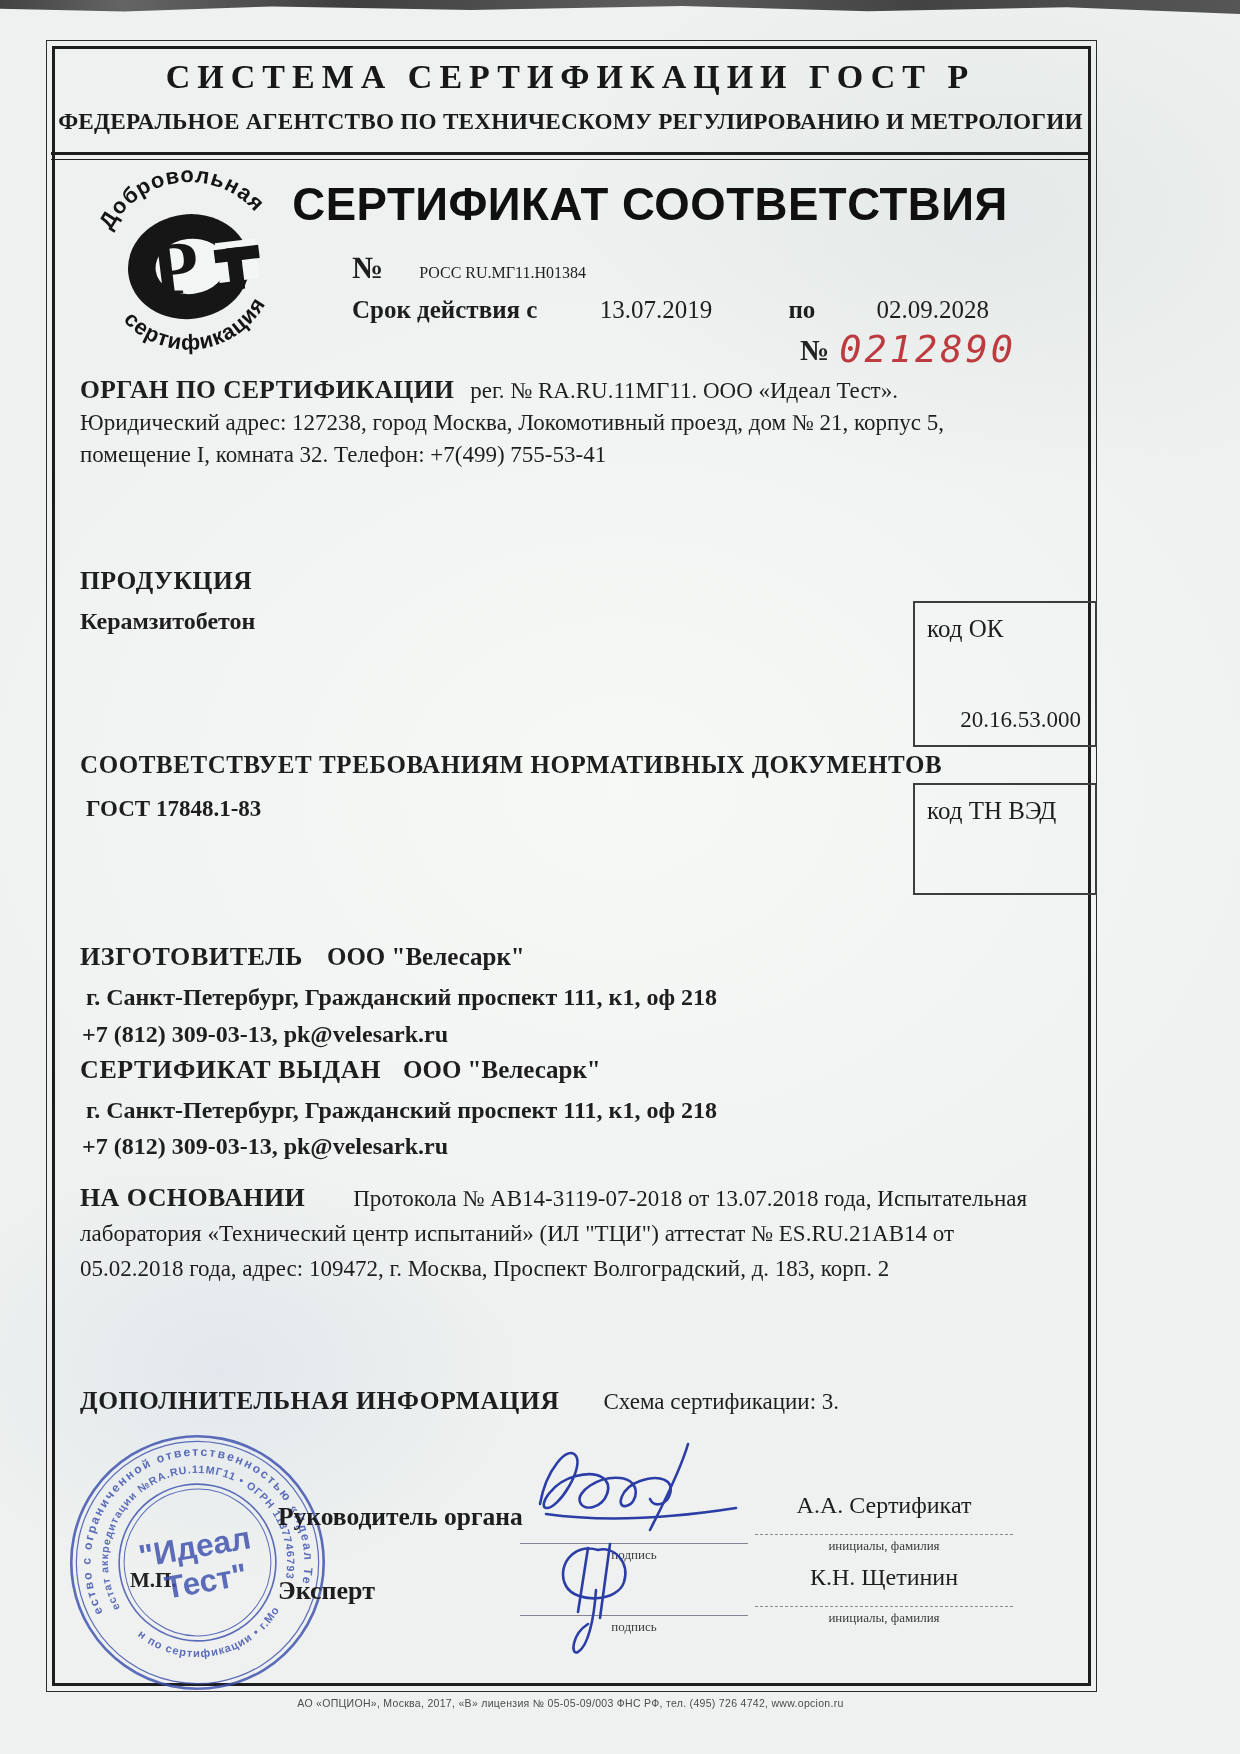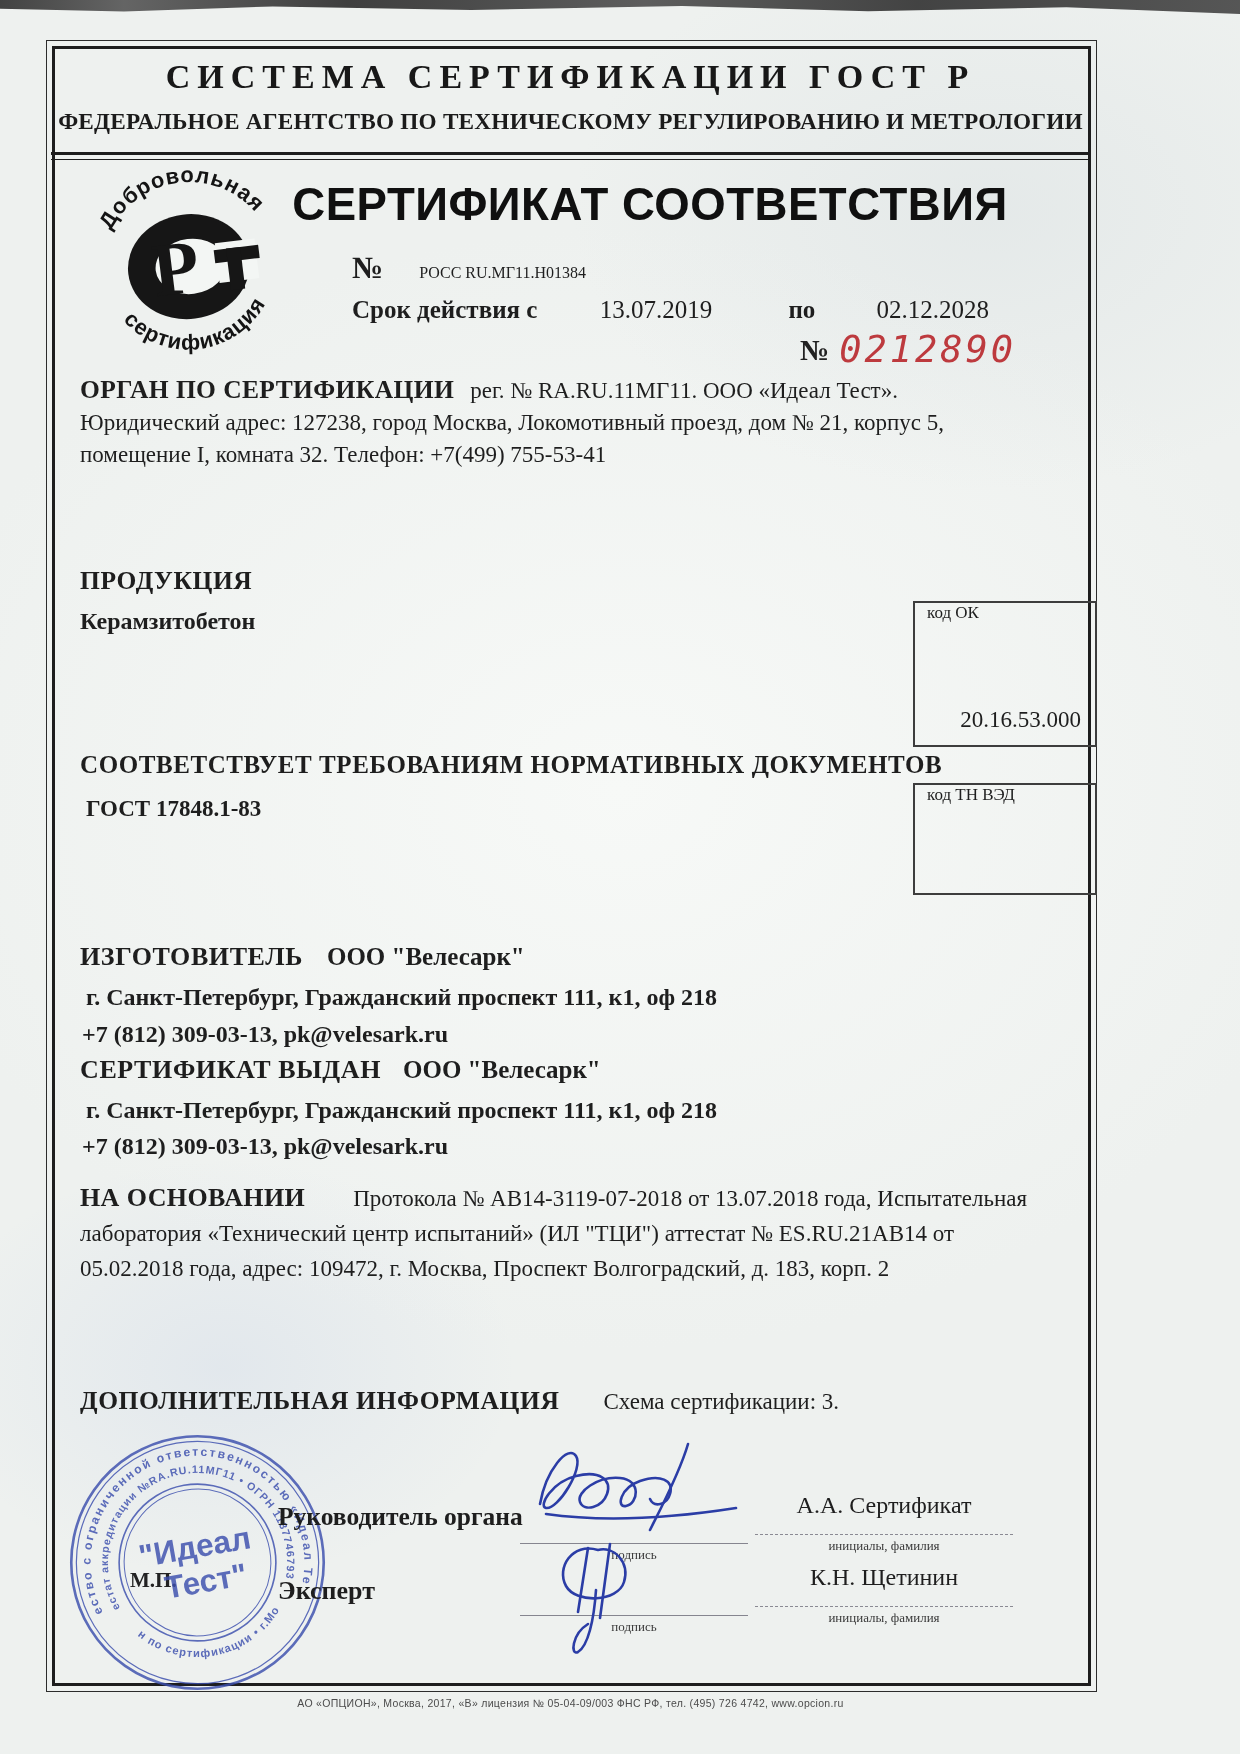--- a/index.html
+++ b/index.html
@@ -34,21 +34,21 @@
   .num-sym{font-size:31px;font-weight:bold;}
   .num-val{font-size:16px;margin-left:36px;}
   .validity-row{position:absolute;left:352px;top:296px;font-size:25px;}
   .blank-num{position:absolute;left:800px;top:328px;}
   .blank-num .sym{font-size:29px;font-weight:bold;color:#222;}
   .blank-num .digits{font-size:37px;letter-spacing:3px;margin-left:10px;vertical-align:-2px;font-style:italic;}
   .para{position:absolute;left:80px;width:962px;font-size:23px;line-height:1.38;}
   .para b{font-size:25.5px;letter-spacing:0.4px;}
   .section-label{font-weight:bold;font-size:25.5px;letter-spacing:0.6px;}
   .code-box{position:absolute;border:2px solid #3d3d3d;background:rgba(255,255,255,0.0);}
-  .code-box .lbl{position:absolute;left:12px;top:0;font-size:17px;}
+  .code-box .lbl{position:absolute;left:12px;top:12px;font-size:25px;}
   .code-box .val{position:absolute;right:14px;bottom:12px;font-size:23px;}
   .bold-line{font-weight:bold;font-size:24px;}
   .sig-label{position:absolute;font-weight:bold;font-size:25.5px;}
   .sig-line{position:absolute;border-top:1.5px solid #85858f;}
   .sig-line.dashed{border-top:1.5px dashed #8a8a93;}
   .sig-caption{position:absolute;text-align:center;font-size:13px;color:#3a3a3a;}
   .sig-name{position:absolute;text-align:center;font-size:24px;}
   .disclaimer{position:absolute;left:210px;top:1626px;font-size:26.5px;color:#1c1c1c;}
   .footer{position:absolute;left:46px;top:1697px;width:1049px;text-align:center;font-family:"Liberation Sans",sans-serif;font-size:10.5px;color:#4c4c4c;letter-spacing:0.3px;}
   .stamp{position:absolute;left:55px;top:1420px;width:285px;height:285px;transform:rotate(-10deg);opacity:0.82;}
@@ -95,21 +95,21 @@
   <div class="title">СЕРТИФИКАТ СООТВЕТСТВИЯ</div>
 
   <div class="num-row">
     <span class="num-sym">№</span><span class="num-val">РОСС RU.МГ11.Н01384</span>
   </div>
 
   <div class="validity-row">
     <span class="b">Срок действия с</span>
     <span style="margin-left:56px;">13.07.2019</span>
     <span class="b" style="margin-left:70px;">по</span>
-    <span style="margin-left:55px;">02.12.2028</span>
+    <span style="margin-left:55px;">02.09.2028</span>
   </div>
 
   <div class="blank-num">
     <span class="sym">№</span><span class="digits mono" style="color:#bd3a3e;">0212890</span>
   </div>
 
   <div class="para" style="top:372px;">
     <b style="margin-right:16px;">ОРГАН ПО СЕРТИФИКАЦИИ</b><span>рег. № RA.RU.11МГ11. ООО «Идеал Тест». Юридический адрес: 127238, город Москва, Локомотивный проезд, дом № 21, корпус 5, помещение I, комната 32. Телефон: +7(499) 755-53-41</span>
   </div>
 
@@ -203,14 +203,14 @@
   <svg class="sig-ink" style="left:536px;top:1534px;" width="120" height="125" viewBox="0 0 120 125">
     <g stroke="#2b3da6" stroke-width="2.6" fill="none" stroke-linecap="round">
       <path d="M62,16 C36,8 20,34 30,52 C40,70 82,68 88,48 C94,28 78,12 62,16"></path>
       <path d="M52,14 L42,78"></path>
       <path d="M74,10 L64,84"></path>
       <path d="M60,56 C58,86 52,112 42,118 C34,122 36,100 52,90"></path>
     </g>
   </svg>
 
 
-  <div class="footer">АО «ОПЦИОН», Москва, 2017, «В»    лицензия № 05-04-09/003 ФНС РФ,  тел. (495) 726 4742,  www.opcion.ru</div>
+  <div class="footer">АО «ОПЦИОН», Москва, 2017, «В»    лицензия № 05-05-09/003 ФНС РФ,  тел. (495) 726 4742,  www.opcion.ru</div>
 </div>
 
 </body></html>

